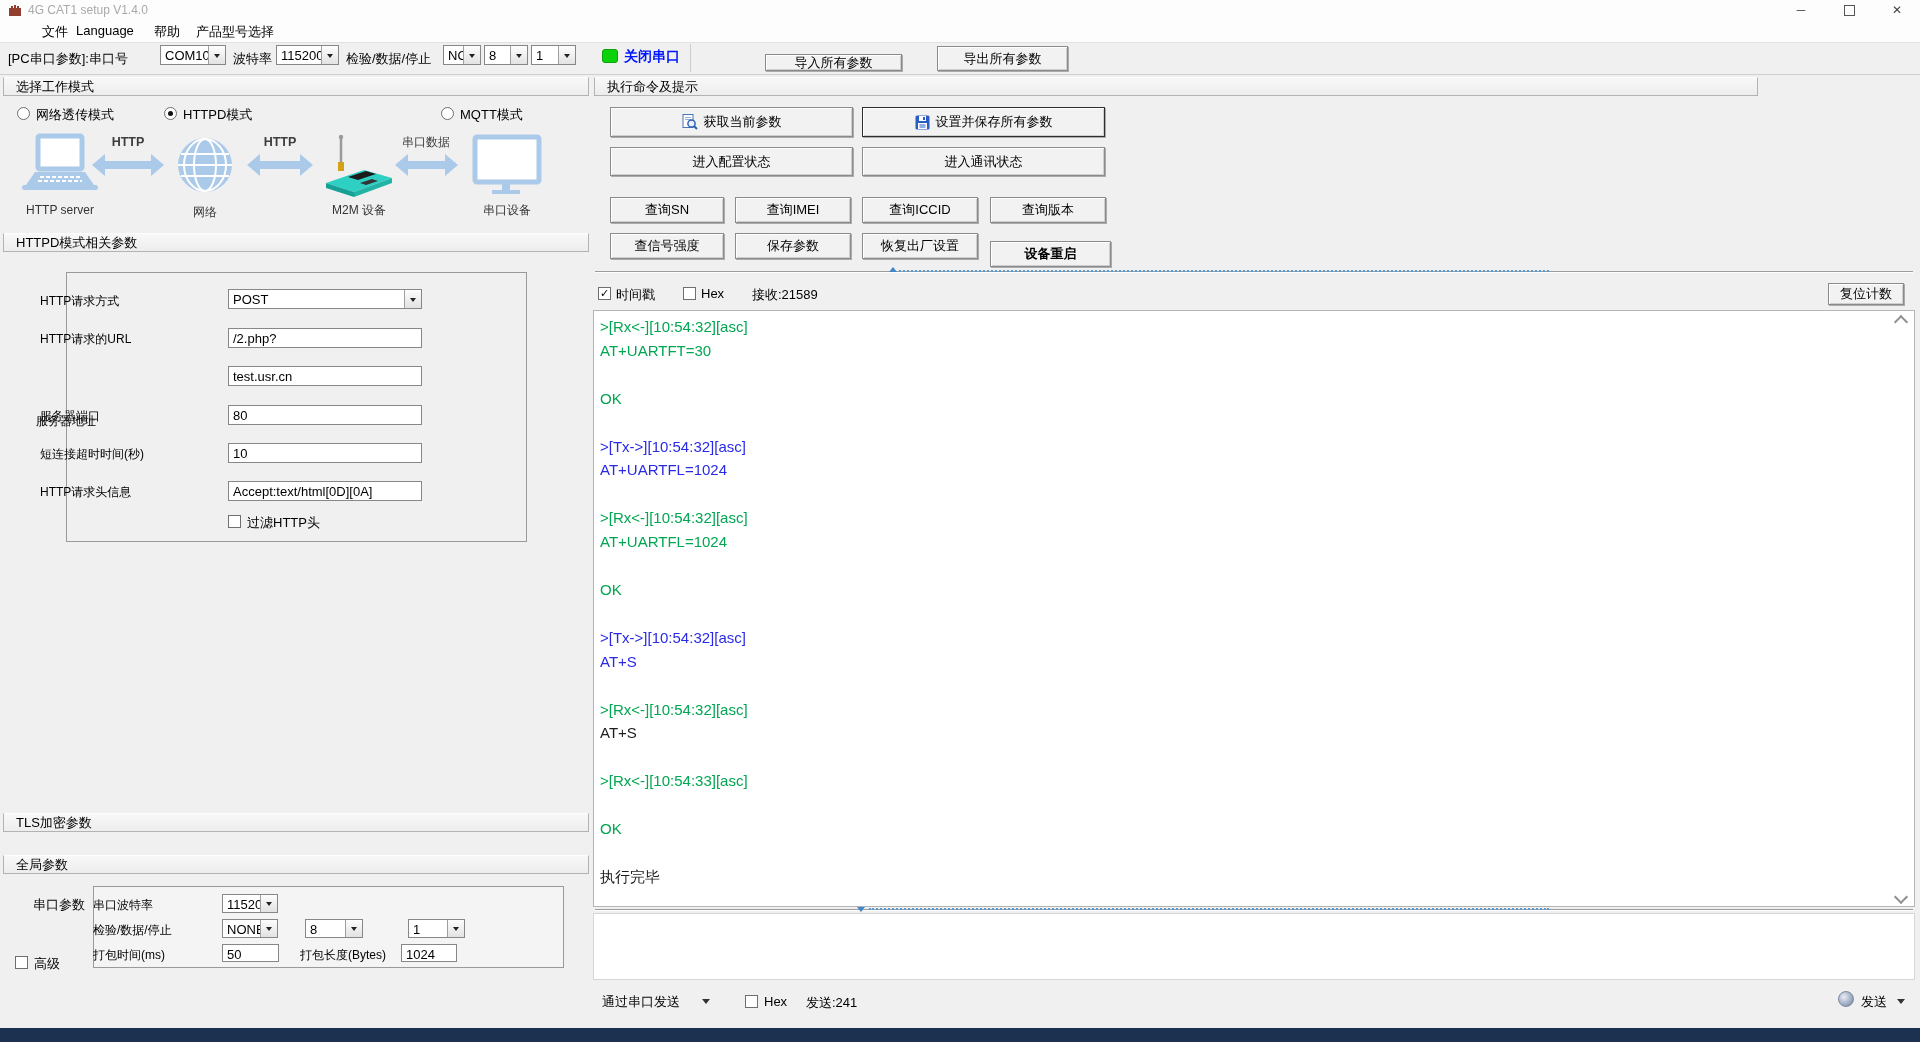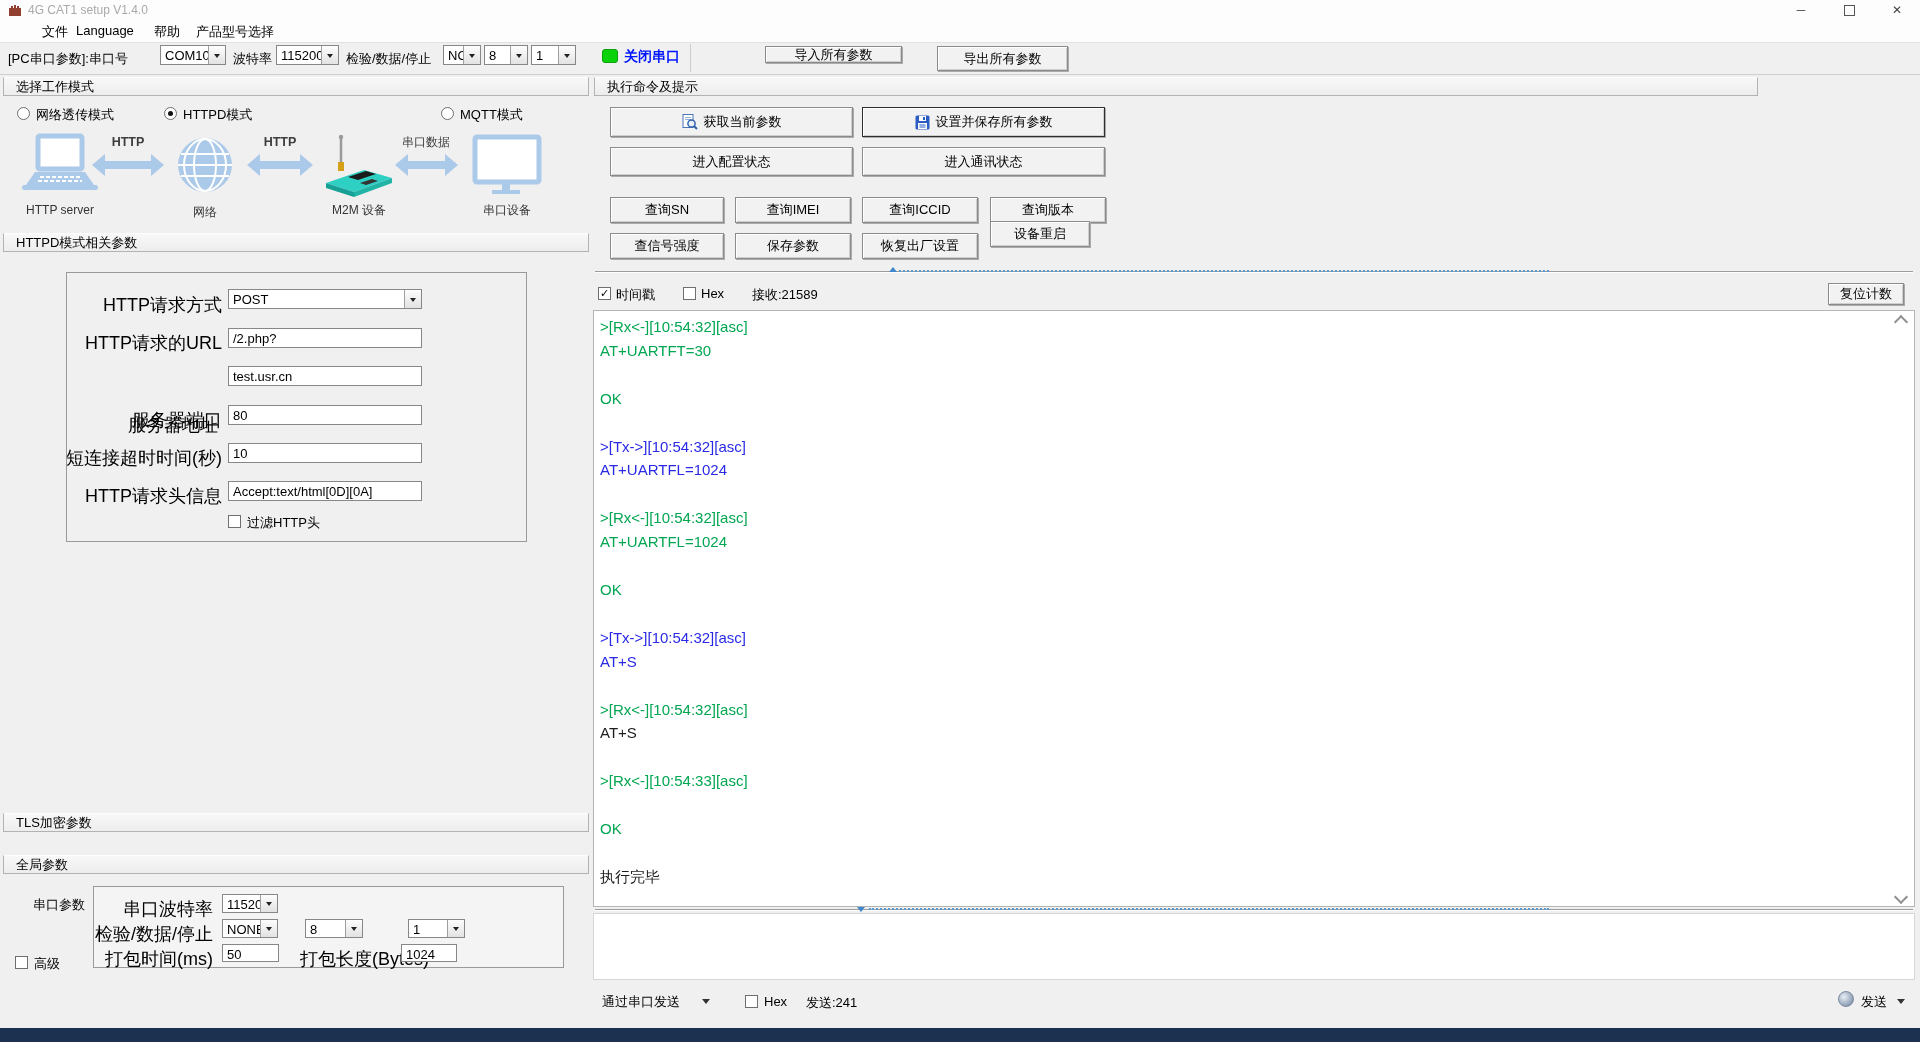--- a/index.html
+++ b/index.html
@@ -1,20 +1,20 @@
 <!DOCTYPE html>
 <html><head>
 <meta charset="utf-8">
 <style>
   html,body{margin:0;padding:0;background:#555;}
   #app{position:relative;width:1920px;height:1042px;background:#f0f0f0;overflow:hidden;
        font-family:"Liberation Sans","DejaVu Sans",sans-serif;color:#000;}
   .abs{position:absolute;}
   .lbl{position:absolute;font-size:13px;white-space:nowrap;}
-  .rlabel{position:absolute;font-size:18px;text-align:right;white-space:nowrap;}
+  .rlabel{position:absolute;font-size:12px;text-align:left;white-space:nowrap;}
   .hbar{position:absolute;height:19px;line-height:18px;padding-left:12px;font-size:13px;
         background:linear-gradient(#f8f8f8,#ededed);border:1px solid #b3b3b3;border-top-color:#fdfdfd;
         box-sizing:border-box;}
   .btn{position:absolute;box-sizing:border-box;background:#f2f2f2;border:1px solid #8b8b8b;
        box-shadow:inset 1px 1px 0 #ffffff,inset -1px -1px 0 #cfcfcf,1px 1px 0 #ababab;
        font-size:13px;display:flex;align-items:center;justify-content:center;gap:6px;cursor:default;white-space:nowrap;}
   .btn.primary{border:1px solid #2e2e2e;}
   .field{position:absolute;box-sizing:border-box;background:#fff;border:1px solid #878787;
          font-size:13px;padding:2px 3px 0 4px;white-space:nowrap;overflow:hidden;}
   .combo{position:absolute;box-sizing:border-box;background:#fff;border:1px solid #878787;
@@ -91,21 +91,21 @@
         </span>
     </div>
     <div class="combo" style="left:531px;top:3px;width:45px;height:20px;">
       <span>1</span><span class="dd">
           <i></i>
         </span>
     </div>
     <span class="abs" style="left:602px;top:7px;width:14px;height:12px;background:#0cd20c;border:1px solid #0aa30a;border-radius:3px;"></span>
     <span class="lbl" style="left:624px;top:6px;font-size:14px;font-weight:bold;color:#0016ff;">关闭串口</span>
     <span class="sep-v" style="left:690px;top:2px;height:28px;"></span>
-    <div class="btn" style="left:765px;top:4px;width:137px;height:17px;">导入所有参数</div>
+    <div class="btn" style="left:765px;top:12px;width:137px;height:17px;">导入所有参数</div>
     <div class="btn" style="left:937px;top:4px;width:131px;height:25px;">导出所有参数</div>
   </div>
 
   <div class="hbar" style="left:3px;top:77px;width:586px;">选择工作模式</div>
 
   <span class="radio" style="left:17px;top:107px;"></span>
   <span class="lbl" style="left:36px;top:106px;">网络透传模式</span>
   <span class="radio sel" style="left:164px;top:107px;"></span>
   <span class="lbl" style="left:183px;top:106px;">HTTPD模式</span>
   <span class="radio" style="left:441px;top:107px;"></span>
@@ -260,21 +260,21 @@
   <div class="btn" style="left:862px;top:147px;width:243px;height:29px;">进入通讯状态</div>
 
   <div class="btn" style="left:610px;top:197px;width:114px;height:26px;">查询SN</div>
   <div class="btn" style="left:735px;top:197px;width:116px;height:26px;">查询IMEI</div>
   <div class="btn" style="left:862px;top:197px;width:116px;height:26px;">查询ICCID</div>
   <div class="btn" style="left:990px;top:197px;width:116px;height:26px;">查询版本</div>
 
   <div class="btn" style="left:610px;top:233px;width:114px;height:26px;">查信号强度</div>
   <div class="btn" style="left:735px;top:233px;width:116px;height:26px;">保存参数</div>
   <div class="btn" style="left:862px;top:233px;width:116px;height:26px;">恢复出厂设置</div>
-  <div class="btn" style="left:990px;top:221px;width:100px;height:26px;">设备重启</div>
+  <div class="btn" style="left:990px;top:241px;width:121px;height:26px;font-weight:bold;">设备重启</div>
 
   <div class="groove" style="left:595px;top:271px;width:1318px;"></div>
   <div class="dotted" style="left:899px;top:270px;width:650px;"></div>
   <span class="tri-up" style="left:889px;top:267px;"></span>
 
   <span class="checkbox checked" style="left:598px;top:287px;"></span>
   <span class="lbl" style="left:616px;top:286px;">时间戳</span>
   <span class="checkbox" style="left:683px;top:287px;"></span>
   <span class="lbl" style="left:701px;top:286px;">Hex</span>
   <span class="lbl" style="left:752px;top:286px;">接收:21589</span>

